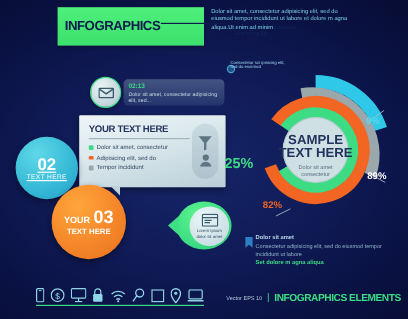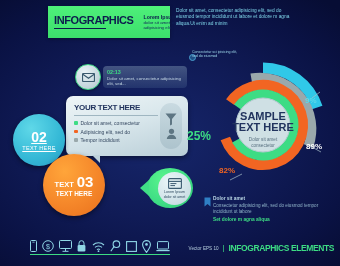--- a/index.html
+++ b/index.html
@@ -16,21 +16,21 @@
       radial-gradient(ellipse 260px 180px at 46% 52%, #16266b 0%, #101b56 45%, #0a1244 78%, #070d34 100%);
   }
 
   
   .banner {
     position:absolute; left:48px; top:6px; width:122px; height:32px;
     background:linear-gradient(180deg,#4ef07a 0%,#3ce06c 100%);
     display:flex; align-items:center; padding:0 6px;
     box-shadow:0 1px 3px rgba(0,0,0,.35);
   }
-  .banner-left { display:flex; flex-direction:column; }
+  .banner-left { display:flex; flex-direction:row; }
   .banner-title {
     font-size:11px; font-weight:bold; color:#0d1b4d; letter-spacing:-0.4px;
     line-height:11px;
   }
   .banner-rule { height:1.5px; background:#0d1b4d; margin-top:2px; width:52px; }
   .banner-div { width:1.5px; align-self:stretch; background:#0d1b4d; margin:4px 5px; }
   .banner-right { display:flex; flex-direction:column; justify-content:center; }
   .banner-sub1 { font-size:5.2px; font-weight:bold; color:#0d1b4d; line-height:6px; }
   .banner-sub2 { font-size:4.4px; color:#11265a; line-height:5.4px; width:58px; }
 
@@ -53,21 +53,21 @@
     border-radius:4px;
     background:linear-gradient(180deg, rgba(185,216,228,.30) 0%, rgba(120,160,190,.16) 100%);
     padding:3px 4px;
   }
   .env-time { font-size:5.4px; font-weight:bold; color:#3ddc84; line-height:6px; }
   .env-text { font-size:4.4px; line-height:5.4px; color:#c8dbe6; margin-top:1px; }
 
   
   .panel {
     position:absolute; left:66px; top:96px; width:122px; height:60px;
-    border-radius:7px;
+    border-radius:1px;
     background:linear-gradient(165deg,#eef5f7 0%,#d9e7ec 45%,#b9ced7 100%);
     box-shadow:0 2px 5px rgba(0,0,0,.45);
     padding:7px 8px;
   }
   .panel::after {
     content:""; position:absolute; left:26px; bottom:-7px;
     border-left:8px solid transparent; border-right:0 solid transparent;
     border-top:8px solid #bed2db;
   }
   .panel-title {
@@ -227,21 +227,21 @@
     </div>
   </div>
 
   <div class="circ c02">
     <div class="num">02</div>
     <div class="lbl">TEXT HERE</div>
   </div>
 
   <div class="circ c03">
     <div class="row">
-      <span class="pre">TEXT</span>
+      <span class="pre">YOUR</span>
       <span class="num">03</span>
     </div>
     <div class="lbl">TEXT HERE</div>
   </div>
 
 
   <div class="gbubble">
     <div class="blob"></div>
     <div class="inner">
       <svg width="14" height="11" viewBox="0 0 14 11">

